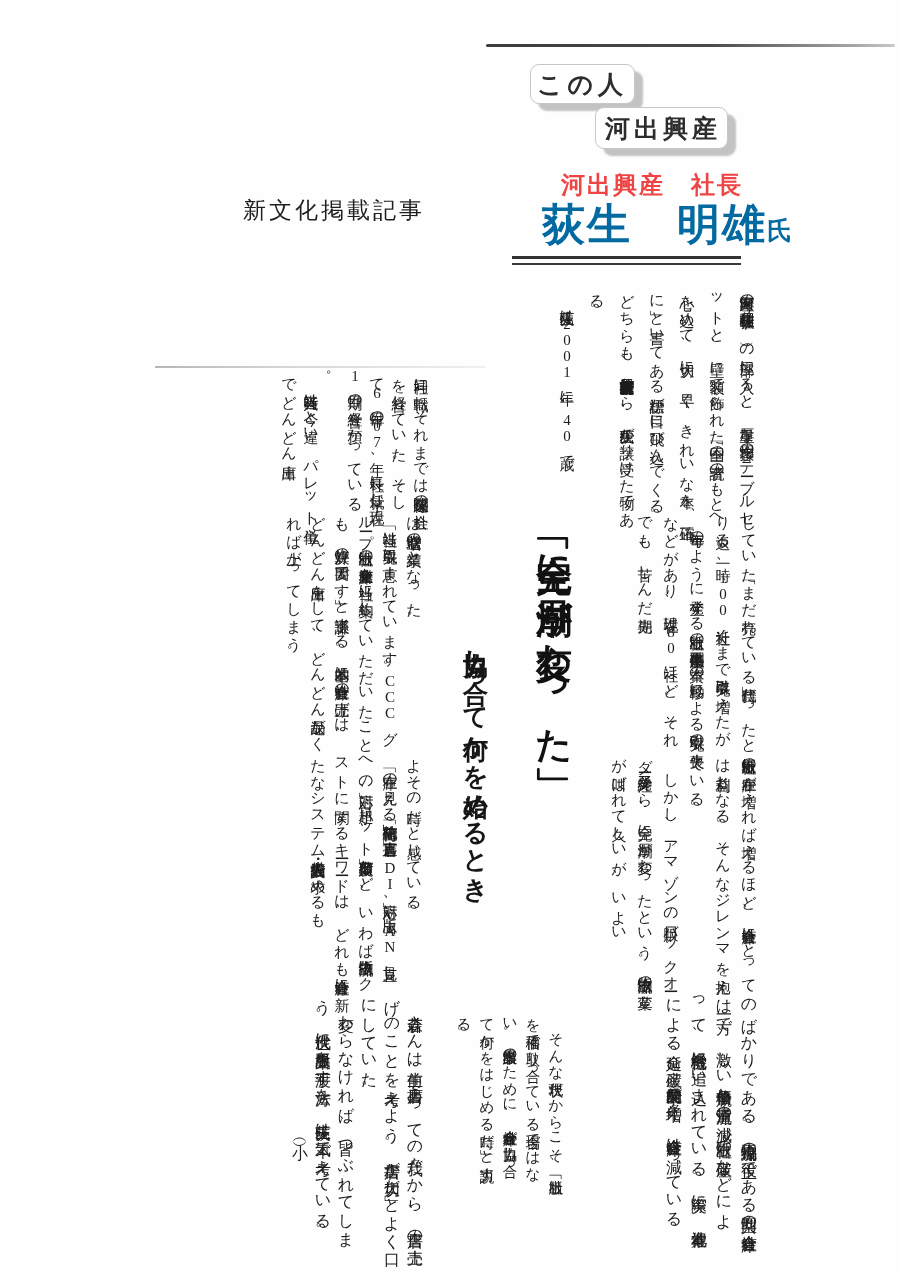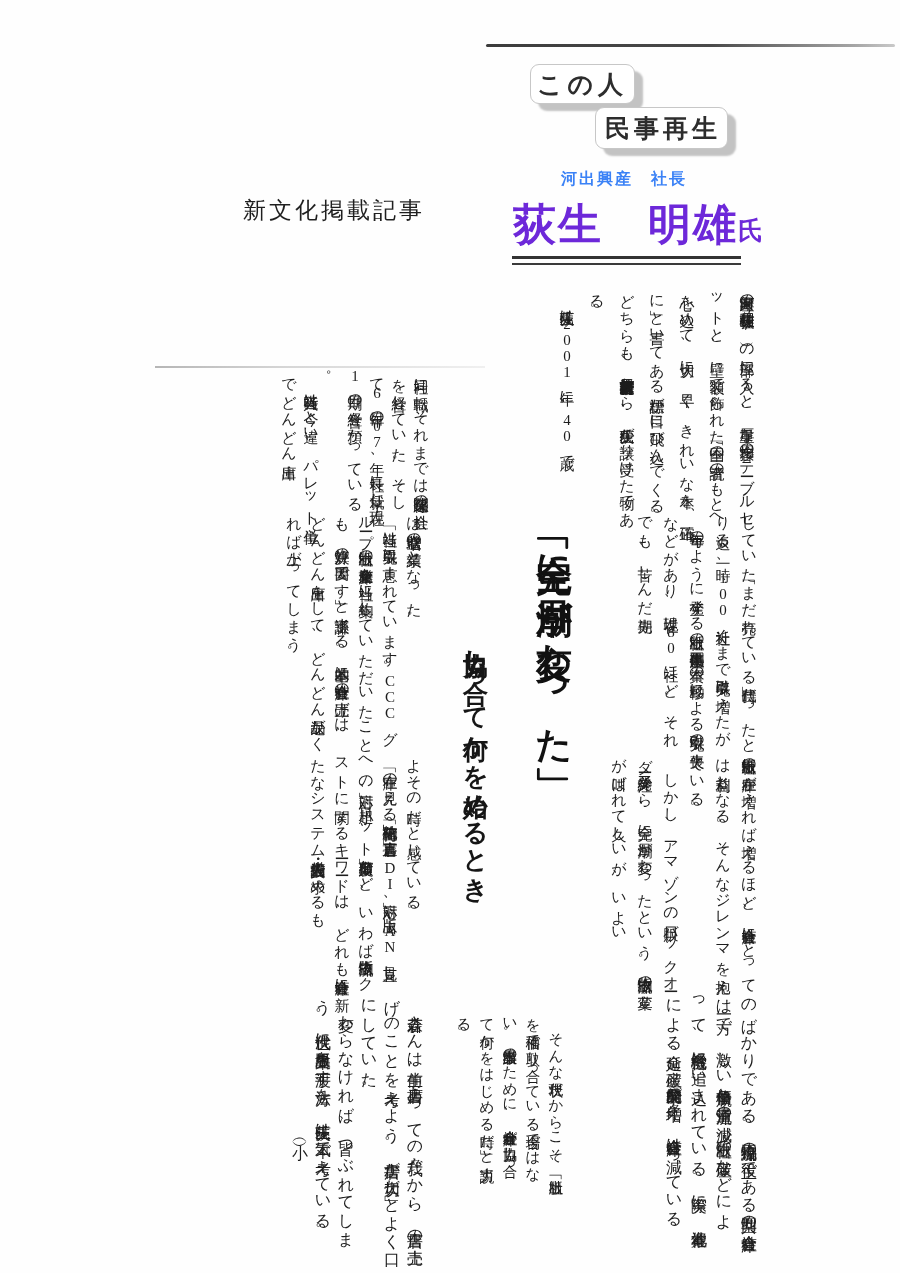--- a/index.html
+++ b/index.html
@@ -26,25 +26,25 @@
     display:flex;align-items:center;justify-content:center;
     font-family:"Liberation Sans","DejaVu Sans",sans-serif;
     font-weight:700;color:#2d2d2d;
   }
   .badge-1{left:530px;top:64px;width:103px;height:38px;font-size:25px;letter-spacing:5px;}
   .badge-2{left:595px;top:107px;width:128px;height:40px;font-size:25px;letter-spacing:4px;padding-left:3px;}
   
   .company-title{
     position:absolute;left:561px;top:169px;
     font-family:Liberation Sans, sans-serif;
-    font-size:16px;font-weight:600;letter-spacing:2px;color:#3b82f6;
+    font-size:24px;font-weight:600;letter-spacing:2px;color:#ef4444;
   }
   .person-name{
-    position:absolute;left:513px;top:196px;
-    font-size:43px;font-weight:700;letter-spacing:2px;color:#6d28d9;
+    position:absolute;left:542px;top:196px;
+    font-size:43px;font-weight:700;letter-spacing:2px;color:#0369a1;
     white-space:nowrap;
   }
   .person-name .honorific{font-size:25px;font-weight:700;letter-spacing:0;}
   .name-underline{
     position:absolute;left:512px;top:256px;width:229px;height:4px;
     border-top:3px solid #333333;border-bottom:2px solid #3a3a3a;
   }
   
   .note{
     position:absolute;left:243px;
@@ -91,21 +91,21 @@
 <body>
 
 <div class="scan-page">
 
   <div class="top-rule"></div>
 
   <div class="badge badge-1">
     <span>この人</span>
   </div>
   <div class="badge badge-2">
-    <span>民事再生</span>
+    <span>河出興産</span>
   </div>
 
   <div class="company-title">河出興産　社長</div>
 
   <div class="person-name"><span>荻生　明雄</span><span class="honorific">氏</span></div>
 
   <div class="name-underline"></div>
 
   <div class="note note-publication">新文化掲載記事</div>
 

